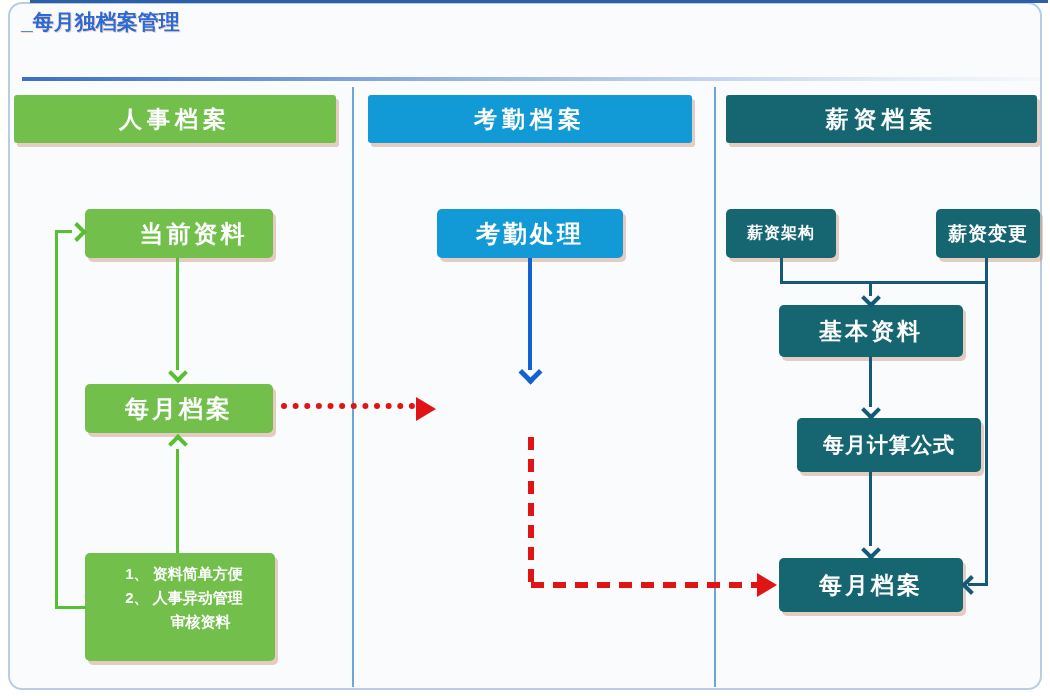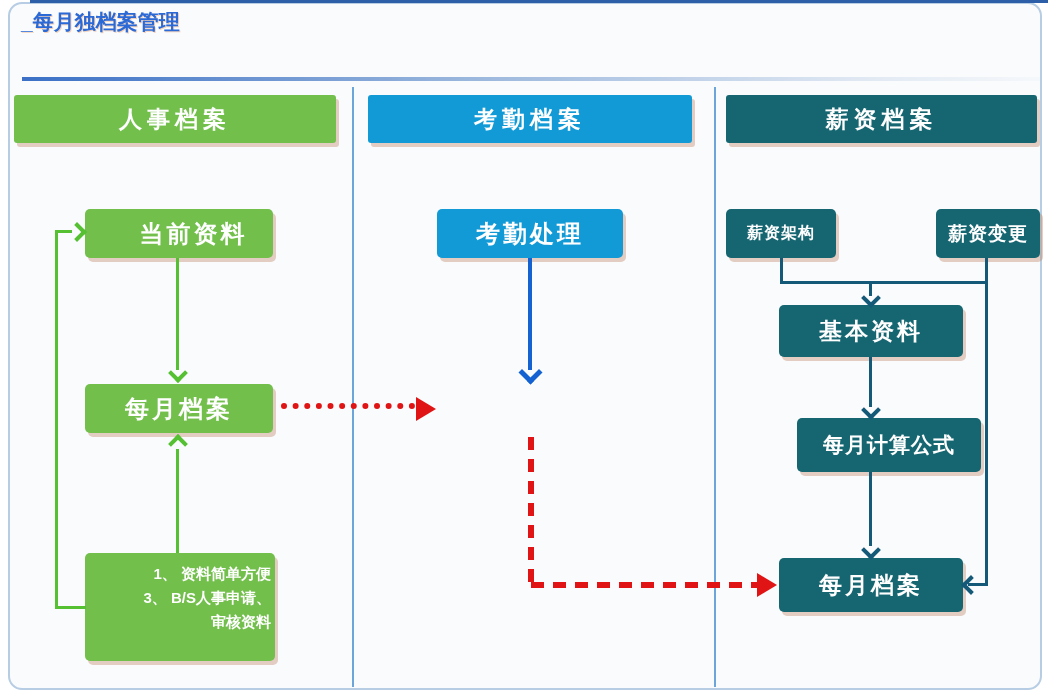--- a/index.html
+++ b/index.html
@@ -22,21 +22,21 @@
   .nbox{position:absolute;display:flex;align-items:center;justify-content:center;color:#ffffff;
         font-weight:bold;letter-spacing:3px;border-radius:5px;box-sizing:border-box;
         box-shadow:3px 4px 0 rgba(190,130,95,.38);}
   .hdr{font-size:23px;letter-spacing:5px;border-radius:3px;}
   .green{background:#72bf4c;} .blue{background:#129ad6;} .teal{background:#166672;}
   .hdr-l{left:14px;top:95px;width:322px;height:48px;}
   .hdr-m{left:368px;top:95px;width:324px;height:48px;}
   .hdr-r{left:726px;top:95px;width:311px;height:48px;}
   .b-cur{left:85px;top:209px;width:188px;height:49px;font-size:24px;padding-left:29px;}
   .b-pm{left:85px;top:384px;width:188px;height:49px;font-size:24px;}
-  .b-feat{left:85px;top:553px;width:190px;height:108px;display:block;text-align:right;
+  .b-feat{left:85px;top:553px;width:190px;height:108px;display:block;text-align:center;
           font-size:15px;letter-spacing:0;padding:9px 4px 0 12px;line-height:24px;}
   .b-feat .indent{padding-left:33px;}
   .b-proc{left:437px;top:209px;width:186px;height:49px;font-size:24px;}
   .b-am{left:437px;top:384px;width:186px;height:49px;font-size:24px;}
   .b-ss{left:726px;top:209px;width:110px;height:49px;font-size:16px;letter-spacing:1px;}
   .b-sc{left:936px;top:209px;width:104px;height:49px;font-size:19px;letter-spacing:1px;}
   .b-basic{left:779px;top:305px;width:184px;height:52px;font-size:23px;}
   .b-form{left:797px;top:418px;width:184px;height:54px;font-size:21px;letter-spacing:1px;}
   .b-sm{left:779px;top:558px;width:184px;height:54px;font-size:23px;}
   
@@ -95,21 +95,21 @@
   <div class="divider div2"></div>
 
   <div class="nbox hdr green hdr-l">人事档案</div>
   <div class="nbox hdr blue hdr-m">考勤档案</div>
   <div class="nbox hdr teal hdr-r">薪资档案</div>
 
   <div class="nbox green b-cur">当前资料</div>
   <div class="nbox green b-pm">每月档案</div>
   <div class="nbox green b-feat">
     <div class="feat-line">1、 资料简单方便</div>
-    <div class="feat-line">3、 B/S人事申请、</div>
+    <div class="feat-line">2、 人事异动管理</div>
     <div class="feat-line indent">审核资料</div>
   </div>
   <div class="line gl l-g1"></div>
   <div class="chev g down c-g-down"></div>
   <div class="line gl l-g2"></div>
   <div class="chev g up c-g-up"></div>
   <div class="line gl l-loop-v"></div>
   <div class="line gl l-loop-b"></div>
   <div class="line gl l-loop-t"></div>
   <div class="chev g right c-g-right"></div>

